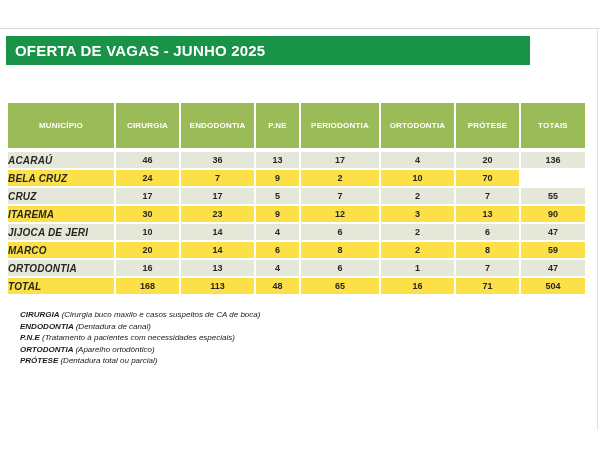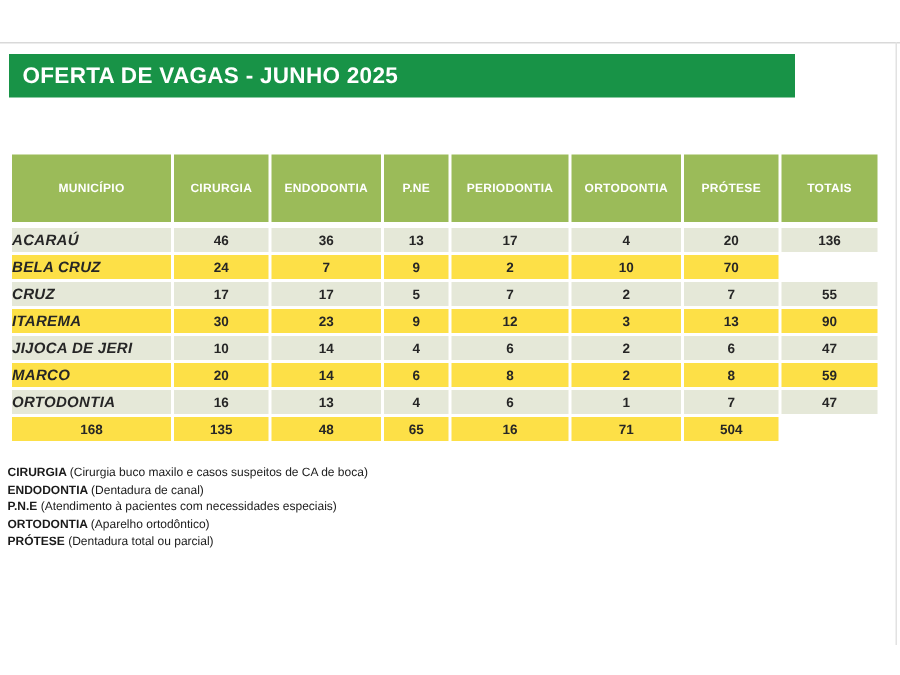--- a/index.html
+++ b/index.html
@@ -23,21 +23,21 @@
            height:45px; display:flex; align-items:center; justify-content:center;
            text-align:center; letter-spacing:.2px; }
   .grid-row { margin-bottom:2px; }
   .cell { height:16px; display:flex; align-items:center; justify-content:center;
           font-size:9px; font-weight:bold; color:#262626; }
   .cell.name { justify-content:flex-start; padding-left:0; font-size:10px;
                letter-spacing:.2px;font-style:italic; }
   .row-dark  .cell { background:#E5E8D8; }
   .row-light .cell { background:#fde047; }
 
-  .legend { position:absolute; left:5px; top:309px; }
+  .legend { position:absolute; left:20px; top:309px;font-style:italic; }
   .legend .line { font-size:8px; color:#1a1a1a; line-height:11.5px; white-space:nowrap; }
   .legend .term { font-weight:bold; }
   .legend .desc { font-weight:normal; }
 </style>
 </head>
 <body>
 
 <div class="page">
   <div class="top-rule"></div>
   <div class="right-rule"></div>
@@ -121,31 +121,32 @@
           <div class="cell name">ORTODONTIA</div>
           <div class="cell">16</div>
           <div class="cell">13</div>
           <div class="cell">4</div>
           <div class="cell">6</div>
           <div class="cell">1</div>
           <div class="cell">7</div>
           <div class="cell">47</div>
         </div>
         <div class="grid-row row-light">
+          <div class="cell name">TOTAL</div>
           <div class="cell">168</div>
-          <div class="cell">135</div>
+          <div class="cell">113</div>
           <div class="cell">48</div>
           <div class="cell">65</div>
           <div class="cell">16</div>
           <div class="cell">71</div>
           <div class="cell">504</div>
         </div>
       </div>
   </div>
 
   <div class="legend">
       <div class="line"><span class="term">CIRURGIA </span><span class="desc">(Cirurgia buco maxilo e casos suspeitos de CA de boca)</span></div>
       <div class="line"><span class="term">ENDODONTIA </span><span class="desc">(Dentadura de canal)</span></div>
-      <div class="line"><span class="term">P.N.E </span><span class="desc">(Atendimento à pacientes com necessidades especiais)</span></div>
+      <div class="line"><span class="term">P.N.E </span><span class="desc">(Tratamento à pacientes com necessidades especiais)</span></div>
       <div class="line"><span class="term">ORTODONTIA </span><span class="desc">(Aparelho ortodôntico)</span></div>
       <div class="line"><span class="term">PRÓTESE </span><span class="desc">(Dentadura total ou parcial)</span></div>
     </div>
 </div>
 
 </body></html>

